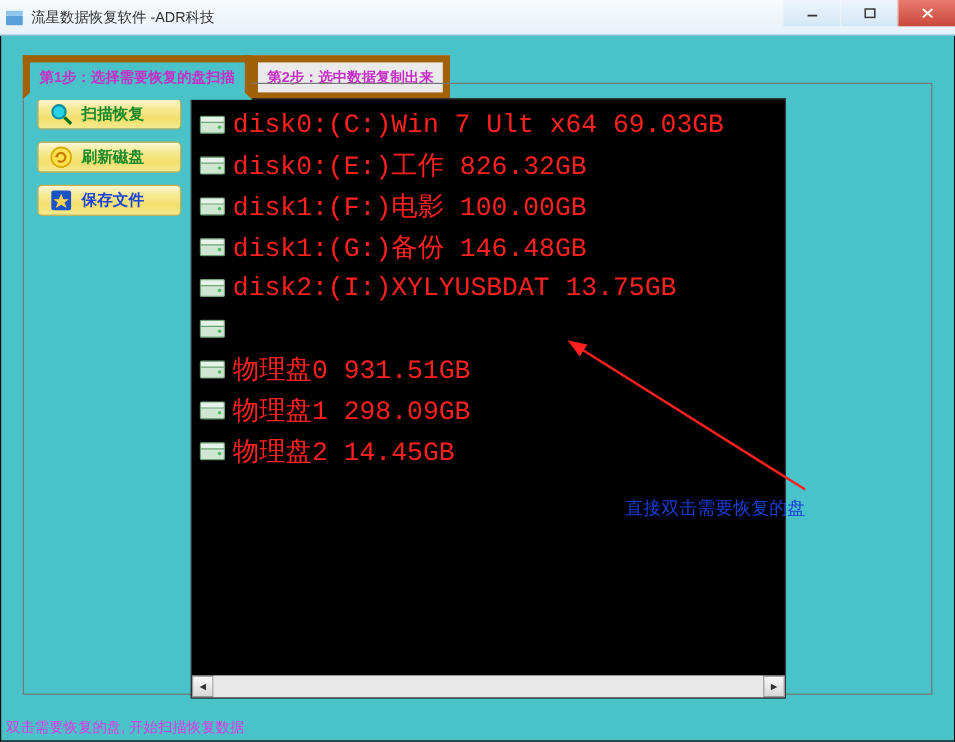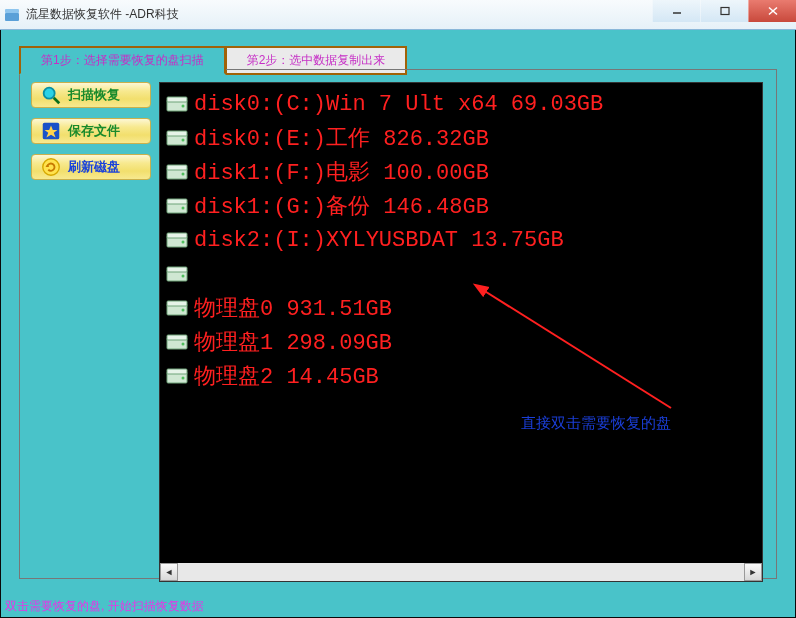--- a/index.html
+++ b/index.html
@@ -12,34 +12,34 @@
 .titlebar .winbtns { position: absolute; right: 0; top: 0; display: flex; }
 .winbtn { width: 48px; height: 22px; display: flex; align-items: center; justify-content: center; border-left: 1px solid rgba(255,255,255,0.4); background: linear-gradient(#eef6fb,#d4e7f5); }
 .winbtn.close { background: linear-gradient(#e97b6f,#c8493c); width: 48px; }
 .winbtn svg { width: 12px; height: 10px; }
 
 
 .client { position: absolute; top: 30px; left: 0; right: 0; bottom: 0; background: #49c3c9; border: 1px solid #0a0a0a; border-top: none; }
 
 
 .tabs { position: absolute; top: 16px; left: 18px; display: flex; font-size: 12px; }
-.tab { padding: 4px 20px; border: 2px solid #a16207; background: #eaeaea; color: #c62fc6; margin-right: -1px; cursor: default; }
+.tab { padding: 4px 8px; border: 6px solid #a16207; background: #eaeaea; color: #c62fc6; margin-right: -1px; cursor: default; font-weight: bold; }
 .tab.active { background: #49c3c9; border-bottom-color: #49c3c9; color: #c62fc6; position: relative; z-index: 2; }
 
 
 .content-border { position: absolute; top: 39px; left: 18px; right: 18px; bottom: 38px; border: 1px solid #777; border-top: 1px solid #777; }
 
 
 .sidebar { position: absolute; top: 52px; left: 30px; width: 120px; }
 .sidebtn { display: flex; align-items: center; height: 26px; background: linear-gradient(#fdf7d4,#f7e98f,#f2df6d,#f7e98f); border: 1px solid #c9b04c; border-radius: 4px; margin-bottom: 10px; padding: 0 8px; font-size: 13px; font-weight: bold; color: #198a2b; cursor: default; }
 .sidebtn .ico { width: 22px; height: 22px; margin-right: 6px; }
 .sidebtn:nth-child(3) { color: #1a42db; }
 
 
-.diskpanel { position: absolute; top: 52px; left: 158px; width: 604px; height: 500px; background: #000; border: 1px solid #333; }
+.diskpanel { position: absolute; top: 52px; left: 158px; width: 496px; height: 500px; background: #000; border: 1px solid #333; }
 .disklist { padding: 4px 6px; }
 .diskrow { display: flex; align-items: center; height: 34px; font-family: "Courier New", monospace; font-size: 22px; color: #ff2020; white-space: pre; }
 .diskrow.highlight { outline: 2px solid #ff2020; outline-offset: -1px; padding-left: 2px; margin-left: -2px; }
 .diskrow .diskicon { width: 22px; height: 16px; margin-right: 6px; flex-shrink: 0; }
 .diskrow .txt { flex: 1; overflow: hidden; text-overflow: clip; }
 
 
 .annot-arrow { position: absolute; pointer-events: none; }
 .annot-text { position: absolute; font-size: 15px; color: #1a3ed8; pointer-events: none; }
 
@@ -92,32 +92,32 @@
   <div class="sidebar">
     <div class="sidebtn">
       <svg class="ico" viewBox="0 0 24 24">
           <circle cx="10" cy="10" r="6" fill="#2ad2e6" stroke="#0a8fa3" stroke-width="2"></circle>
           <line x1="15" y1="15" x2="21" y2="21" stroke="#0a6f1a" stroke-width="3"></line>
         </svg>
       <span>扫描恢复</span>
     </div>
     <div class="sidebtn">
       <svg class="ico" viewBox="0 0 24 24">
-          <rect x="3" y="3" width="18" height="18" rx="2" fill="#1a52c8"></rect>
-          <polygon points="12,6 14,11 19,11 15,14 17,19 12,16 7,19 9,14 5,11 10,11" fill="#ffd34d"></polygon>
-        </svg>
-      <span>保存文件</span>
-    </div>
-    <div class="sidebtn">
-      <svg class="ico" viewBox="0 0 24 24">
           <circle cx="12" cy="12" r="9" fill="#ffe24d" stroke="#d6a800" stroke-width="1.5"></circle>
           <path d="M8 11 a4 4 0 1 1 1 4" fill="none" stroke="#c77a00" stroke-width="2"></path>
           <polygon points="8,9 10,12 6,12" fill="#c77a00"></polygon>
         </svg>
       <span>刷新磁盘</span>
+    </div>
+    <div class="sidebtn">
+      <svg class="ico" viewBox="0 0 24 24">
+          <rect x="3" y="3" width="18" height="18" rx="2" fill="#1a52c8"></rect>
+          <polygon points="12,6 14,11 19,11 15,14 17,19 12,16 7,19 9,14 5,11 10,11" fill="#ffd34d"></polygon>
+        </svg>
+      <span>保存文件</span>
     </div>
   </div>
 
   <div class="diskpanel">
     <div class="disklist" id="disklist">
         <div class="diskrow"><svg class="diskicon" viewBox="0 0 22 16">
             <rect x="1" y="4" width="20" height="11" rx="1" fill="#cfe7d2" stroke="#6fa379"></rect>
             <rect x="1" y="1" width="20" height="5" rx="1" fill="#e6f3e8" stroke="#6fa379"></rect>
             <circle cx="17" cy="10" r="1.5" fill="#4fbf5d"></circle>
           </svg><span class="txt">disk0:(C:)Win 7 Ult x64 69.03GB</span></div>

